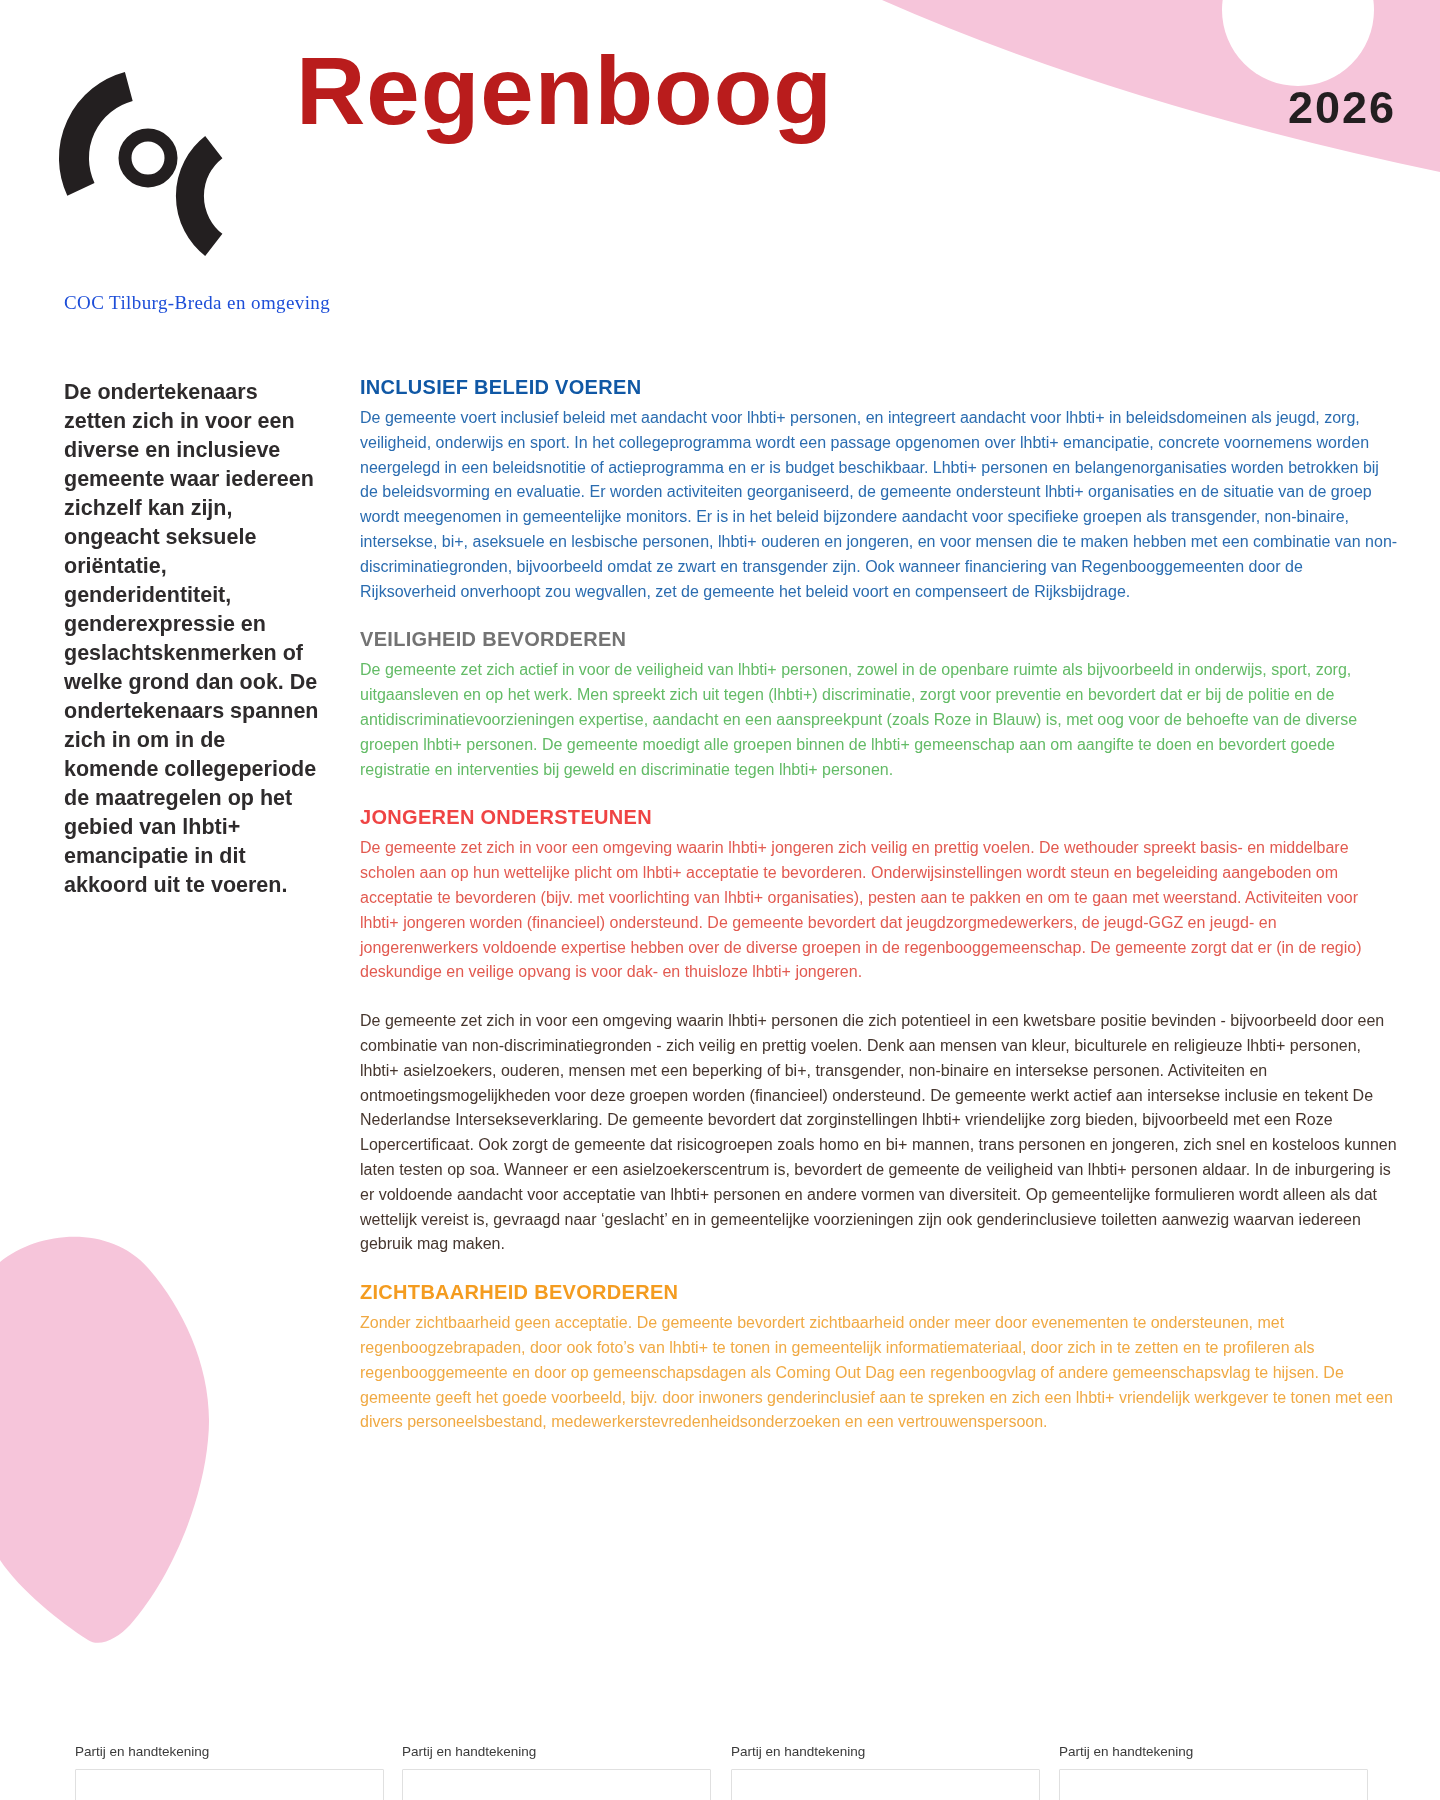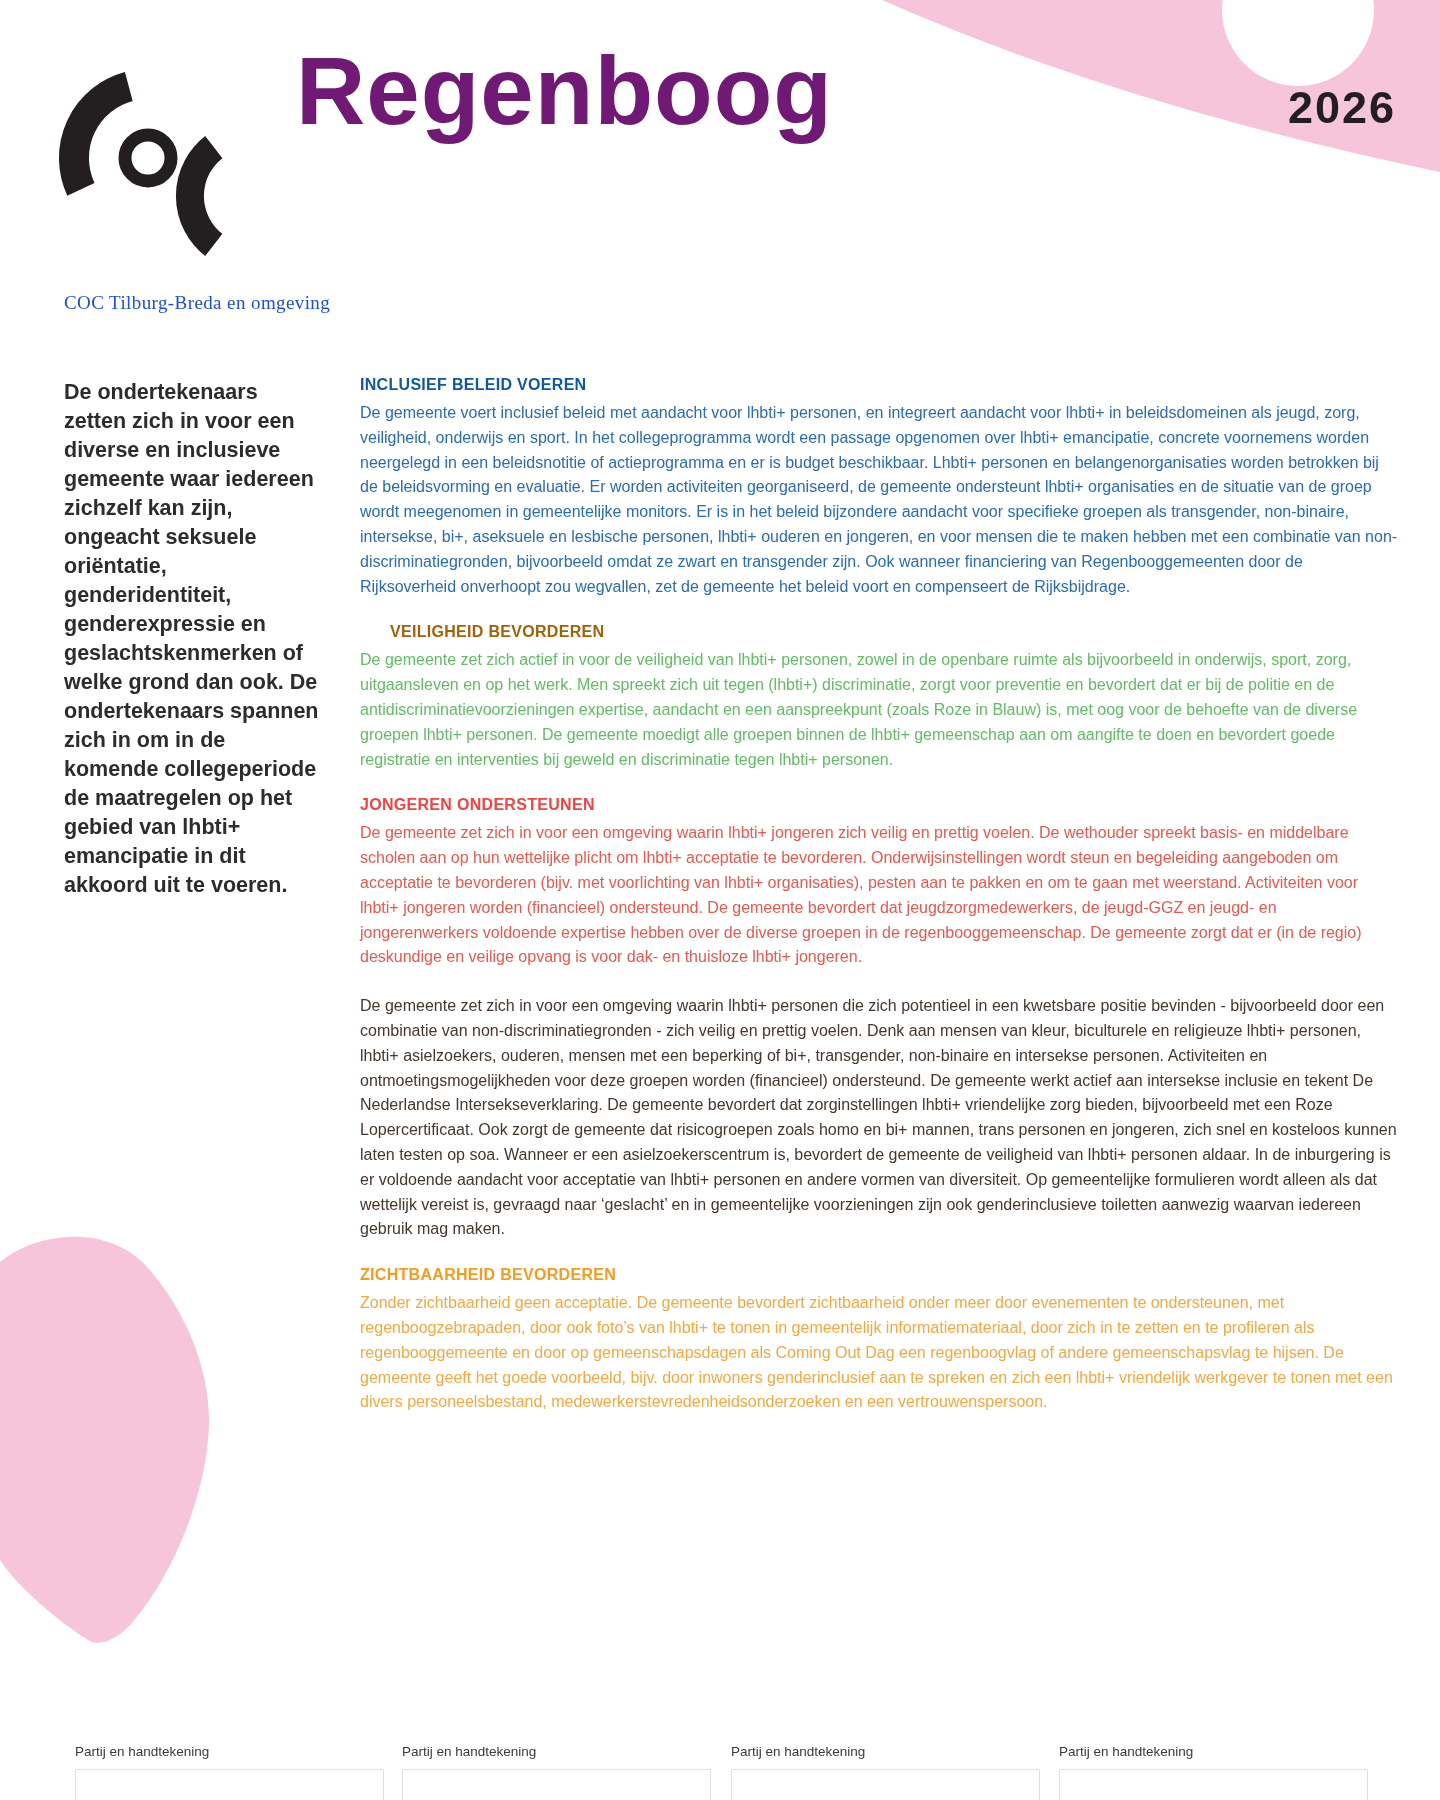--- a/index.html
+++ b/index.html
@@ -32,21 +32,21 @@
   .logo { position: absolute; left: 57px; top: 60px; width: 240px; height: 210px; }
 
   .title {
     position: absolute;
     left: 296px;
     top: 46px;
     font-weight: bold;
     font-size: 96px;
     line-height: 0.93;
     letter-spacing: 1px;
-    color: #701a75;
+    color: #b91c1c;
     white-space: nowrap;
   }
 
   .org {
     position: absolute;
     left: 64px;
     top: 292px;
     font-size: 19px;
     letter-spacing: 0.4px;
     color: #1d4ed8;
@@ -65,21 +65,21 @@
   }
 
   .main {
     position: absolute;
     left: 360px;
     top: 376px;
     width: 1038px;
   }
   .sec { margin-bottom: 24px; }
   .sec-heading {
-    font-size: 16px;
+    font-size: 20px;
     font-weight: bold;
     letter-spacing: 0.3px;
     margin-bottom: 7px;
   }
   .sec-body {
     font-size: 16px;
     line-height: 24.8px;
   }
 
   .sig {
@@ -131,21 +131,21 @@
   <div class="intro">De ondertekenaars zetten zich in voor een diverse en inclusieve gemeente waar iedereen zichzelf kan zijn, ongeacht seksuele oriëntatie, genderidentiteit, genderexpressie en geslachtskenmerken of welke grond dan ook. De ondertekenaars spannen zich in om in de komende collegeperiode de maatregelen op het gebied van lhbti+ emancipatie in dit akkoord uit te voeren.</div>
 
   <div class="main">
 
     <section class="sec">
       <h2 class="sec-heading" style="color: rgb(16, 88, 165);">INCLUSIEF BELEID VOEREN</h2>
       <p class="sec-body" style="color: rgb(42, 108, 176);">De gemeente voert inclusief beleid met aandacht voor lhbti+ personen, en integreert aandacht voor lhbti+ in beleidsdomeinen als jeugd, zorg, veiligheid, onderwijs en sport. In het collegeprogramma wordt een passage opgenomen over lhbti+ emancipatie, concrete voornemens worden neergelegd in een beleidsnotitie of actieprogramma en er is budget beschikbaar. Lhbti+ personen en belangenorganisaties worden betrokken bij de beleidsvorming en evaluatie. Er worden activiteiten georganiseerd, de gemeente ondersteunt lhbti+ organisaties en de situatie van de groep wordt meegenomen in gemeentelijke monitors. Er is in het beleid bijzondere aandacht voor specifieke groepen als transgender, non-binaire, intersekse, bi+, aseksuele en lesbische personen, lhbti+ ouderen en jongeren, en voor mensen die te maken hebben met een combinatie van non-discriminatiegronden, bijvoorbeeld omdat ze zwart en transgender zijn. Ook wanneer financiering van Regenbooggemeenten door de Rijksoverheid onverhoopt zou wegvallen, zet de gemeente het beleid voort en compenseert de Rijksbijdrage.</p>
     </section>
 
     <section class="sec">
-      <h2 class="sec-heading" style="color: #a16207; margin-left: 30px;">VEILIGHEID BEVORDEREN</h2>
+      <h2 class="sec-heading" style="color: #737373;">VEILIGHEID BEVORDEREN</h2>
       <p class="sec-body" style="color: rgb(99, 187, 102);">De gemeente zet zich actief in voor de veiligheid van lhbti+ personen, zowel in de openbare ruimte als bijvoorbeeld in onderwijs, sport, zorg, uitgaansleven en op het werk. Men spreekt zich uit tegen (lhbti+) discriminatie, zorgt voor preventie en bevordert dat er bij de politie en de antidiscriminatievoorzieningen expertise, aandacht en een aanspreekpunt (zoals Roze in Blauw) is, met oog voor de behoefte van de diverse groepen lhbti+ personen. De gemeente moedigt alle groepen binnen de lhbti+ gemeenschap aan om aangifte te doen en bevordert goede registratie en interventies bij geweld en discriminatie tegen lhbti+ personen.</p>
     </section>
 
     <section class="sec">
       <h2 class="sec-heading" style="color: #ef4444;">JONGEREN ONDERSTEUNEN</h2>
       <p class="sec-body" style="color: rgb(226, 90, 80);">De gemeente zet zich in voor een omgeving waarin lhbti+ jongeren zich veilig en prettig voelen. De wethouder spreekt basis- en middelbare scholen aan op hun wettelijke plicht om lhbti+ acceptatie te bevorderen. Onderwijsinstellingen wordt steun en begeleiding aangeboden om acceptatie te bevorderen (bijv. met voorlichting van lhbti+ organisaties), pesten aan te pakken en om te gaan met weerstand. Activiteiten voor lhbti+ jongeren worden (financieel) ondersteund. De gemeente bevordert dat jeugdzorgmedewerkers, de jeugd-GGZ en jeugd- en jongerenwerkers voldoende expertise hebben over de diverse groepen in de regenbooggemeenschap. De gemeente zorgt dat er (in de regio) deskundige en veilige opvang is voor dak- en thuisloze lhbti+ jongeren.</p>
     </section>
 
     <section class="sec">
       <p class="sec-body" style="color: rgb(70, 54, 46);">De gemeente zet zich in voor een omgeving waarin lhbti+ personen die zich potentieel in een kwetsbare positie bevinden - bijvoorbeeld door een combinatie van non-discriminatiegronden - zich veilig en prettig voelen. Denk aan mensen van kleur, biculturele en religieuze lhbti+ personen, lhbti+ asielzoekers, ouderen, mensen met een beperking of bi+, transgender, non-binaire en intersekse personen. Activiteiten en ontmoetingsmogelijkheden voor deze groepen worden (financieel) ondersteund. De gemeente werkt actief aan intersekse inclusie en tekent De Nederlandse Intersekseverklaring. De gemeente bevordert dat zorginstellingen lhbti+ vriendelijke zorg bieden, bijvoorbeeld met een Roze Lopercertificaat. Ook zorgt de gemeente dat risicogroepen zoals homo en bi+ mannen, trans personen en jongeren, zich snel en kosteloos kunnen laten testen op soa. Wanneer er een asielzoekerscentrum is, bevordert de gemeente de veiligheid van lhbti+ personen aldaar. In de inburgering is er voldoende aandacht voor acceptatie van lhbti+ personen en andere vormen van diversiteit. Op gemeentelijke formulieren wordt alleen als dat wettelijk vereist is, gevraagd naar ‘geslacht’ en in gemeentelijke voorzieningen zijn ook genderinclusieve toiletten aanwezig waarvan iedereen gebruik mag maken.</p>

